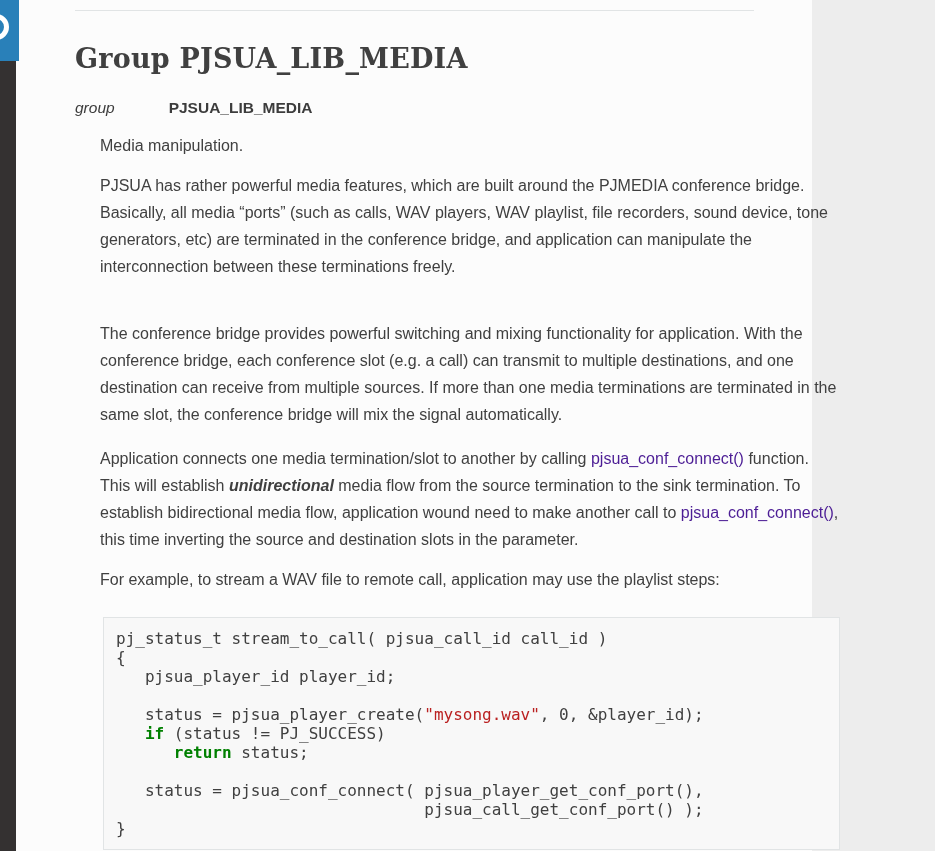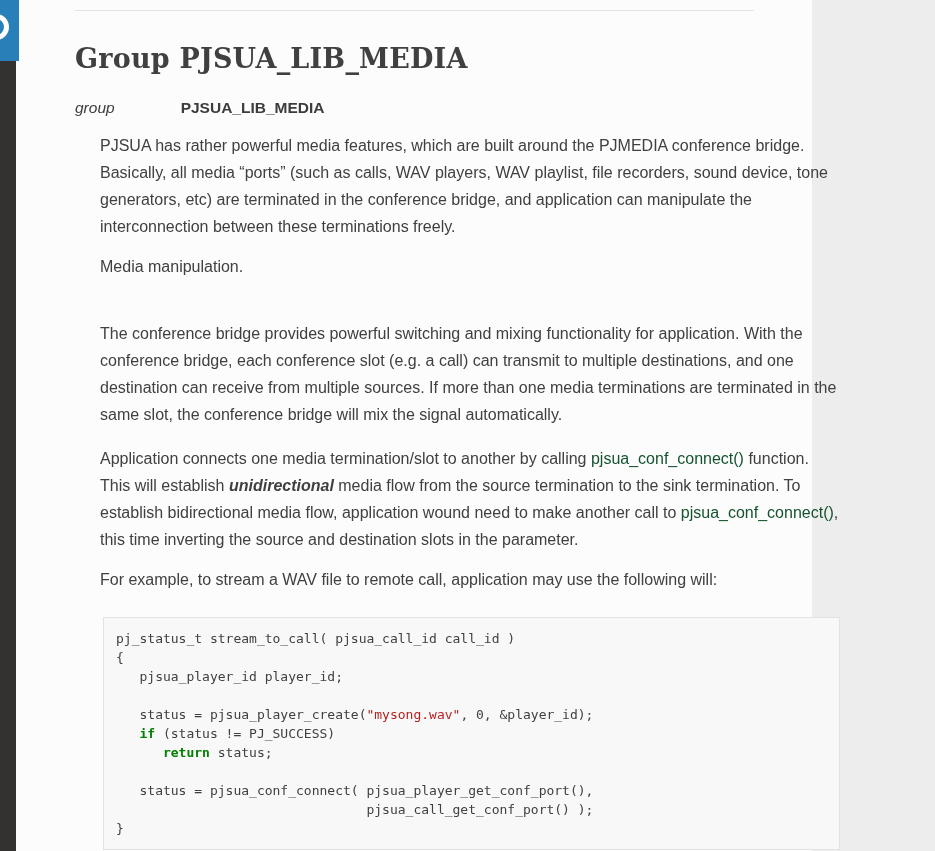--- a/index.html
+++ b/index.html
@@ -55,50 +55,50 @@
     font-size: 27px;
     line-height: 36px;
     color: #404040;
     letter-spacing: 0.2px;
   }
   .signature {
     margin-top: 22px;
     font-size: 15.5px;
     color: #3c3c3c;
   }
-  .signature .sig-keyword { font-style: italic; margin-right: 18px; }
+  .signature .sig-keyword { font-style: italic; margin-right: 6px; }
   .signature .sig-name { font-weight: 700; padding-left: 48px; }
 
   .description {
     margin-left: 25px;
     margin-top: 15px;
     width: 740px;
   }
   .description p {
     font-size: 16px;
     line-height: 27px;
     margin-bottom: 13px;
     color: #404040;
   }
   .description p:nth-child(3) { margin-bottom: 17px; margin-top: 40px; }
-  a.doc-link { color: #14532d; text-decoration: none; cursor: pointer; }
+  a.doc-link { color: #4c1d95; text-decoration: none; cursor: pointer; }
   strong.emph-bold { font-weight: 700; font-style: italic; }
 
   
   .code-block {
     margin-left: 3px;
     margin-top: 24px;
     width: 737px;
     background: #f8f8f8;
     border: 1px solid #e1e4e5;
     padding: 11px 12px;
   }
   .code-block pre {
     font-family: "DejaVu Sans Mono", "Liberation Mono", monospace;
-    font-size: 13px;
+    font-size: 16px;
     line-height: 19px;
     white-space: pre;
     color: #404040;
   }
   .tok-k { color: #008000; font-weight: 700; }
   .tok-s { color: #ba2121; }
   .tok-p { color: #404040; }
 </style>
 </head>
 <body>
@@ -113,25 +113,25 @@
 <div class="content-wrap">
   <hr class="top-divider">
 
   <h1 class="page-title">Group PJSUA_LIB_MEDIA</h1>
 
   <div class="signature">
     <span class="sig-keyword">group</span><span class="sig-name">PJSUA_LIB_MEDIA</span>
   </div>
 
   <div class="description">
+    <p>Media manipulation.</p>
     <p>PJSUA has rather powerful media features, which are built around the PJMEDIA conference bridge. Basically, all media “ports” (such as calls, WAV players, WAV playlist, file recorders, sound device, tone generators, etc) are terminated in the conference bridge, and application can manipulate the interconnection between these terminations freely.</p>
-    <p>Media manipulation.</p>
     <p>The conference bridge provides powerful switching and mixing functionality for application. With the conference bridge, each conference slot (e.g. a call) can transmit to multiple destinations, and one destination can receive from multiple sources. If more than one media terminations are terminated in the same slot, the conference bridge will mix the signal automatically.</p>
     <p><span>Application connects one media termination/slot to another by calling </span><a class="doc-link" href="#">pjsua_conf_connect()</a><span> function. This will establish </span><strong class="emph-bold">unidirectional</strong><span> media flow from the source termination to the sink termination. To establish bidirectional media flow, application wound need to make another call to </span><a class="doc-link" href="#">pjsua_conf_connect()</a><span>, this time inverting the source and destination slots in the parameter.</span></p>
-    <p>For example, to stream a WAV file to remote call, application may use the following will:</p>
+    <p>For example, to stream a WAV file to remote call, application may use the playlist steps:</p>
 
     <div class="code-block">
       <pre id="code-pre"><span class="tok-p">pj_status_t stream_to_call( pjsua_call_id call_id )</span>
 <span class="tok-p">{</span>
 <span class="tok-p">   pjsua_player_id player_id;</span>
 <span class="tok-p"></span>
 <span class="tok-p">   status = pjsua_player_create(</span><span class="tok-s">"mysong.wav"</span><span class="tok-p">, 0, &amp;player_id);</span>
 <span class="tok-p">   </span><span class="tok-k">if</span><span class="tok-p"> (status != PJ_SUCCESS)</span>
 <span class="tok-p">      </span><span class="tok-k">return</span><span class="tok-p"> status;</span>
 <span class="tok-p"></span>

